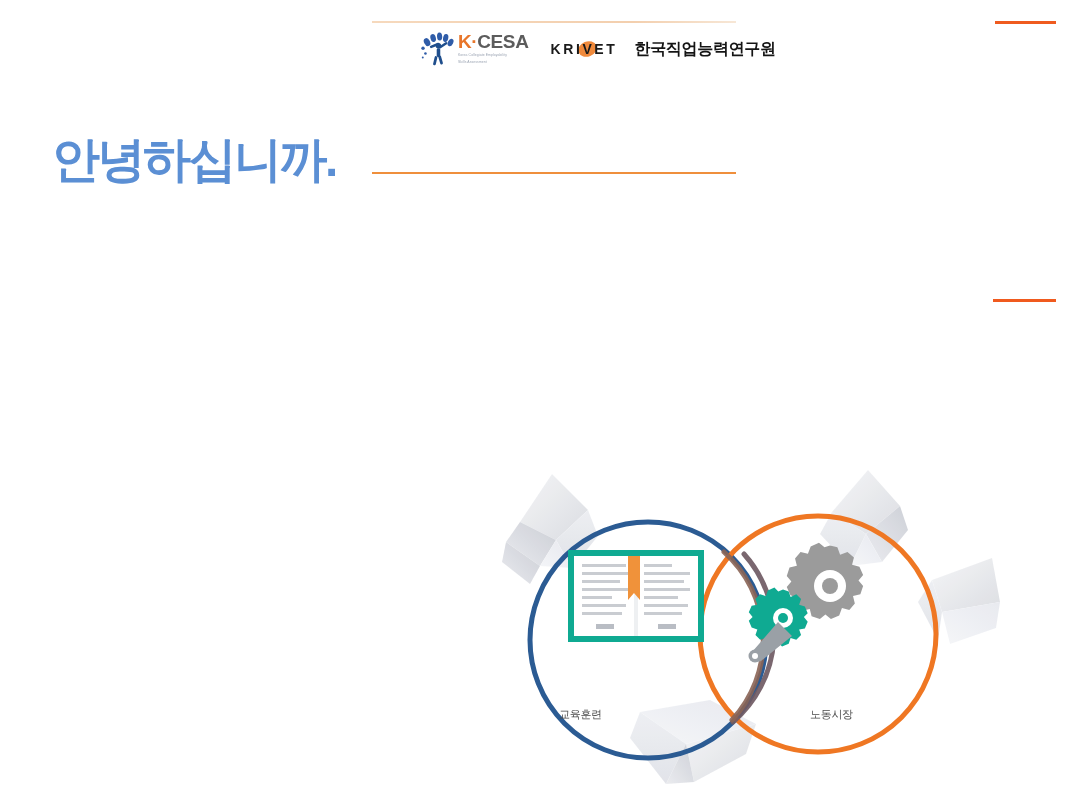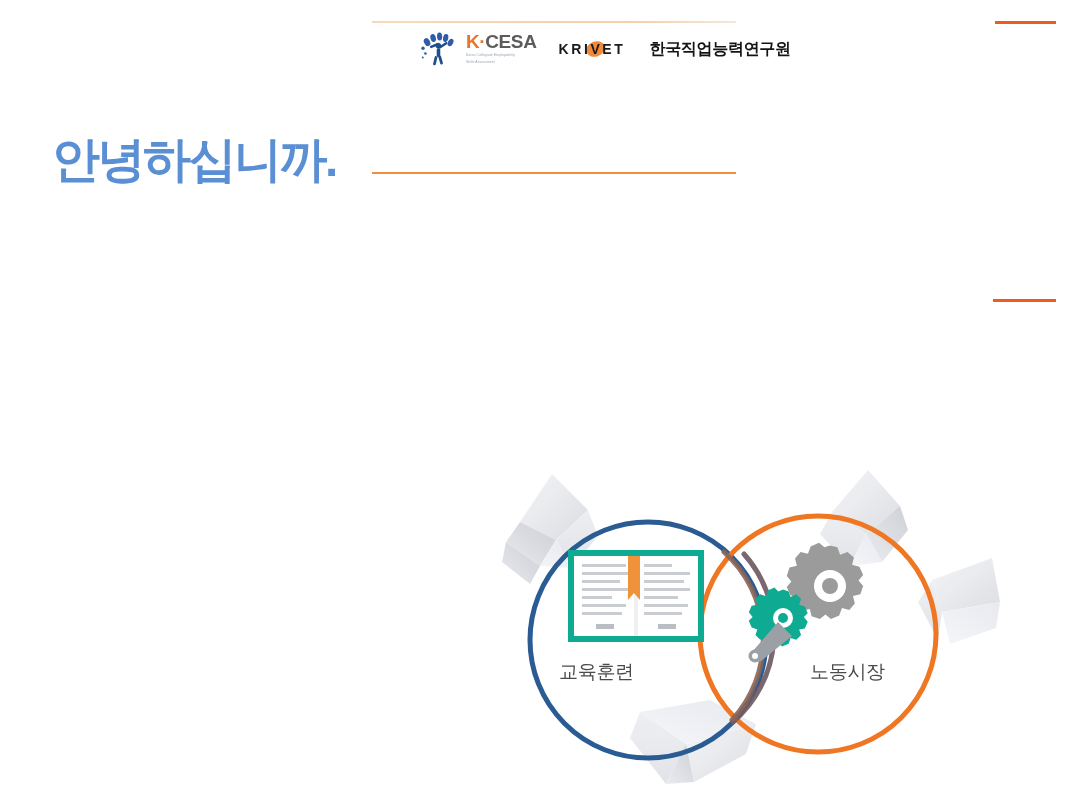--- a/index.html
+++ b/index.html
@@ -64,21 +64,21 @@
     width: 320px;
     height: 42px;
     display: flex;
     align-items: center;
     gap: 22px;
   }
 
   .kcesa-logo {
     display: flex;
     align-items: center;
-    gap: 10px;
+    gap: 2px;
     height: 38px;
   }
   .kcesa-mark {
     width: 36px;
     height: 34px;
     flex: 0 0 auto;
     display: block;
   }
   .kcesa-word {
     display: flex;
@@ -102,21 +102,21 @@
     line-height: 1.35;
     color: #9aa3b2;
     letter-spacing: 0.1px;
     white-space: nowrap;
     transform-origin: left top;
   }
 
   .krivet-logo {
     display: flex;
     align-items: center;
-    gap: 24px;
+    gap: 17px;
     height: 30px;
   }
   .krivet-word {
     position: relative;
     font-size: 14px;
     font-weight: 700;
     color: #1a1a1a;
     letter-spacing: 2.6px;
     white-space: nowrap;
   }
@@ -166,25 +166,26 @@
     height: 340px;
   }
   .diagram svg {
     display: block;
     width: 540px;
     height: 340px;
   }
 
   .circle-label {
     position: absolute;
-    font-size: 19px;
+    font-size: 11px;
     color: #4b4b4b;
     letter-spacing: -0.3px;
     white-space: nowrap;
     font-weight: 400;
+    margin-top: 48px;
   }
   .label-left  { left: 559px; top: 659px; }
   .label-right { left: 810px; top: 659px; }
 </style>
 </head>
 <body>
 
 <div class="slide">
 
   <div class="rule rule-top-center"></div>

